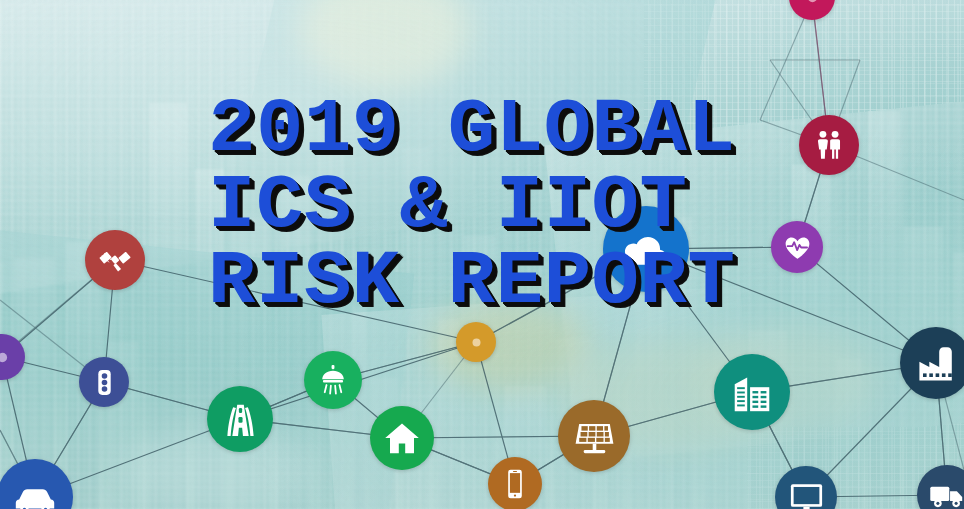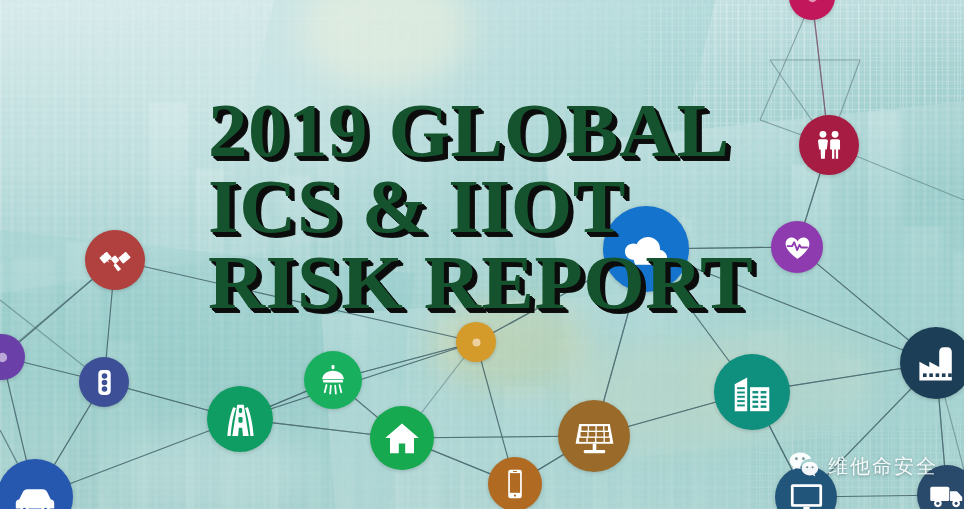--- a/index.html
+++ b/index.html
@@ -55,22 +55,22 @@
   .node{
     position:absolute;border-radius:50%;
     display:flex;align-items:center;justify-content:center;
     box-shadow:0 1px 4px rgba(0,0,0,.18);
   }
   .node svg{display:block;}
 
   
   .title{
     position:absolute;left:208px;top:96px;z-index:40;
-    color:#14532d;
-    font-family:Liberation Serif, serif;
+    color:#1d4ed8;
+    font-family:Liberation Mono, monospace;
     font-weight:700;
     letter-spacing:.5px;
     line-height:.92;
     text-shadow:
        3px 3px 0 #0c0c0c,
        4px 4px 0 #0c0c0c,
        5px 5px 0 #111,
        2px 2px 0 #0c0c0c;
     -webkit-text-stroke:0;
   }
@@ -412,27 +412,14 @@
         </svg>
       </div>
     </div>
 
   <div class="title">
     <span class="ln ln1">2019 GLOBAL</span>
     <span class="ln ln2">ICS &amp; IIOT</span>
     <span class="ln ln3">RISK REPORT</span>
   </div>
 
-  <div class="wm">
-    <span class="wx">
-      <svg width="30" height="26" viewBox="0 0 30 26">
-        <path d="M11 1.4C5.2 1.4.8 5.1.8 9.6c0 2.6 1.5 4.9 3.8 6.4l-1 3 3.4-1.8c1.2.3 2.5.5 3.9.5h.9c-.2-.7-.3-1.3-.3-2 0-4.4 4.3-8 9.6-8 .4 0 .7 0 1.1.1C21.3 4.4 16.6 1.4 11 1.4z" fill="#ffffff"></path>
-        <circle cx="7.4" cy="7.7" r="1.35" fill="#6f8b92"></circle>
-        <circle cx="14.4" cy="7.7" r="1.35" fill="#6f8b92"></circle>
-        <path d="M29.2 17.6c0-3.7-3.7-6.8-8.3-6.8s-8.3 3-8.3 6.8c0 3.8 3.7 6.8 8.3 6.8 1 0 1.9-.1 2.8-.4l2.6 1.4-.7-2.3c2.2-1.3 3.6-3.3 3.6-5.5z" fill="#ffffff"></path>
-        <circle cx="18.2" cy="16.2" r="1.05" fill="#6f8b92"></circle>
-        <circle cx="23.6" cy="16.2" r="1.05" fill="#6f8b92"></circle>
-      </svg>
-    </span>
-    <span>维他命安全</span>
-  </div>
 
 </div>
 
 </body></html>

